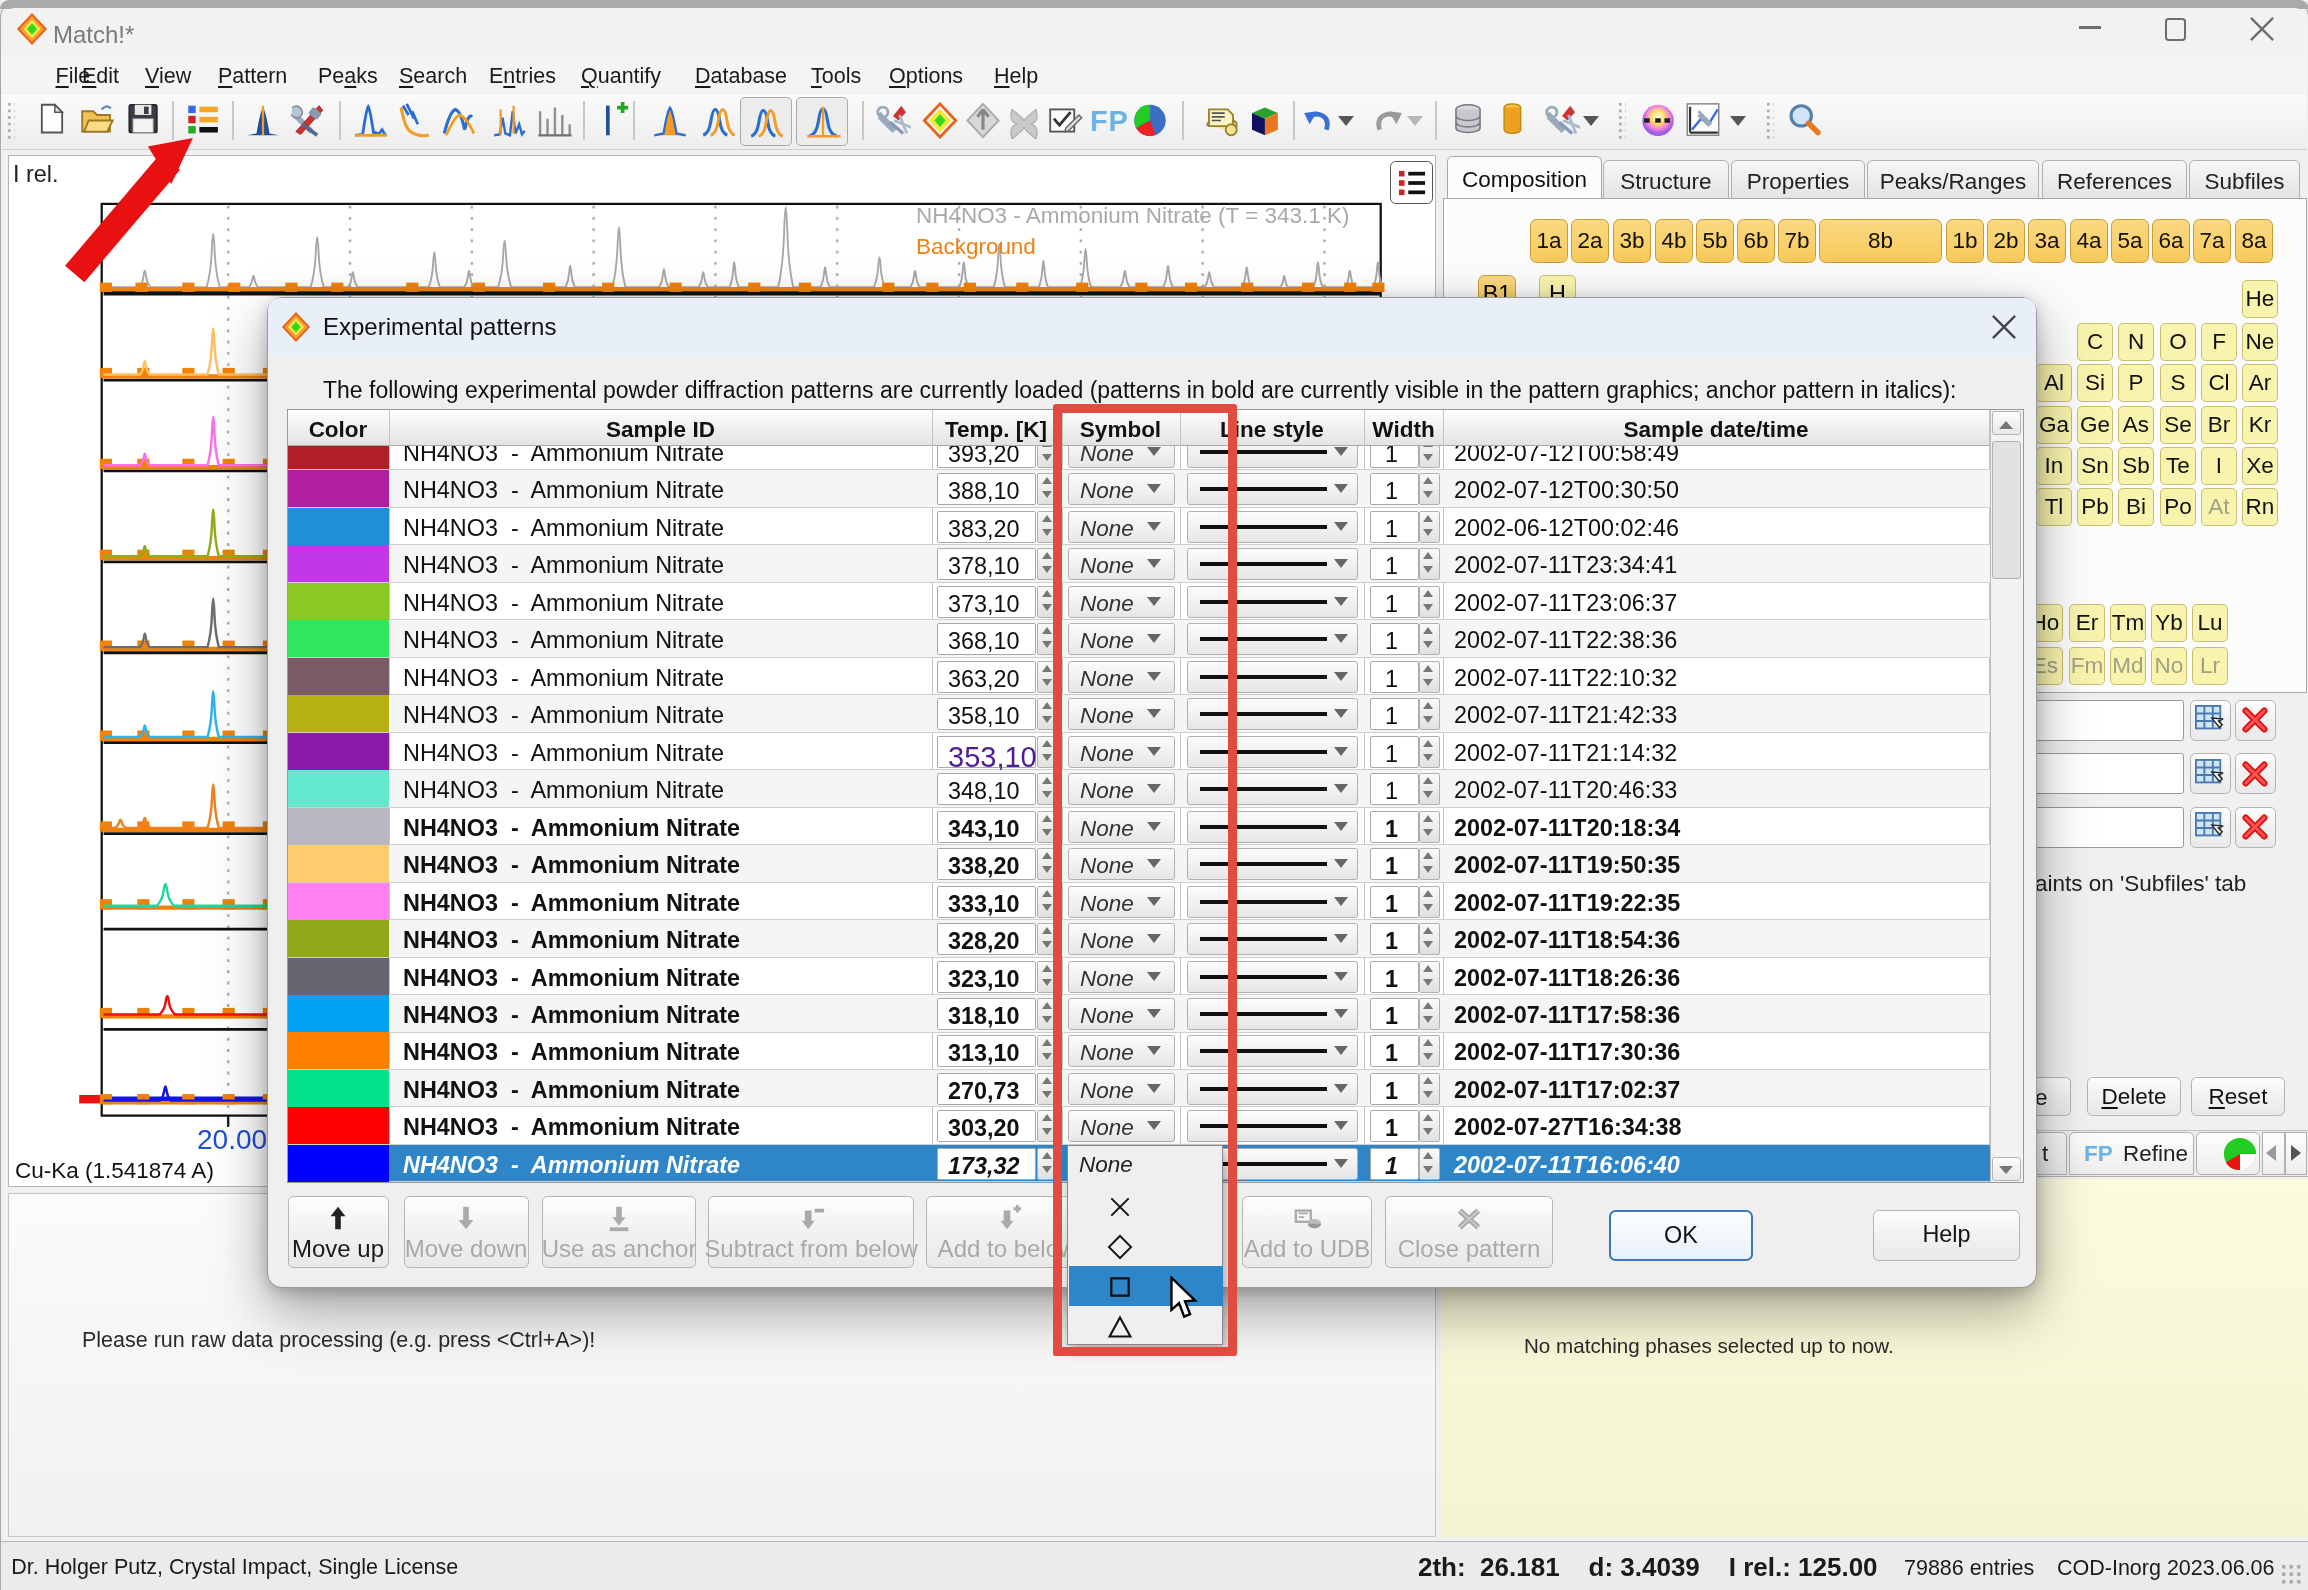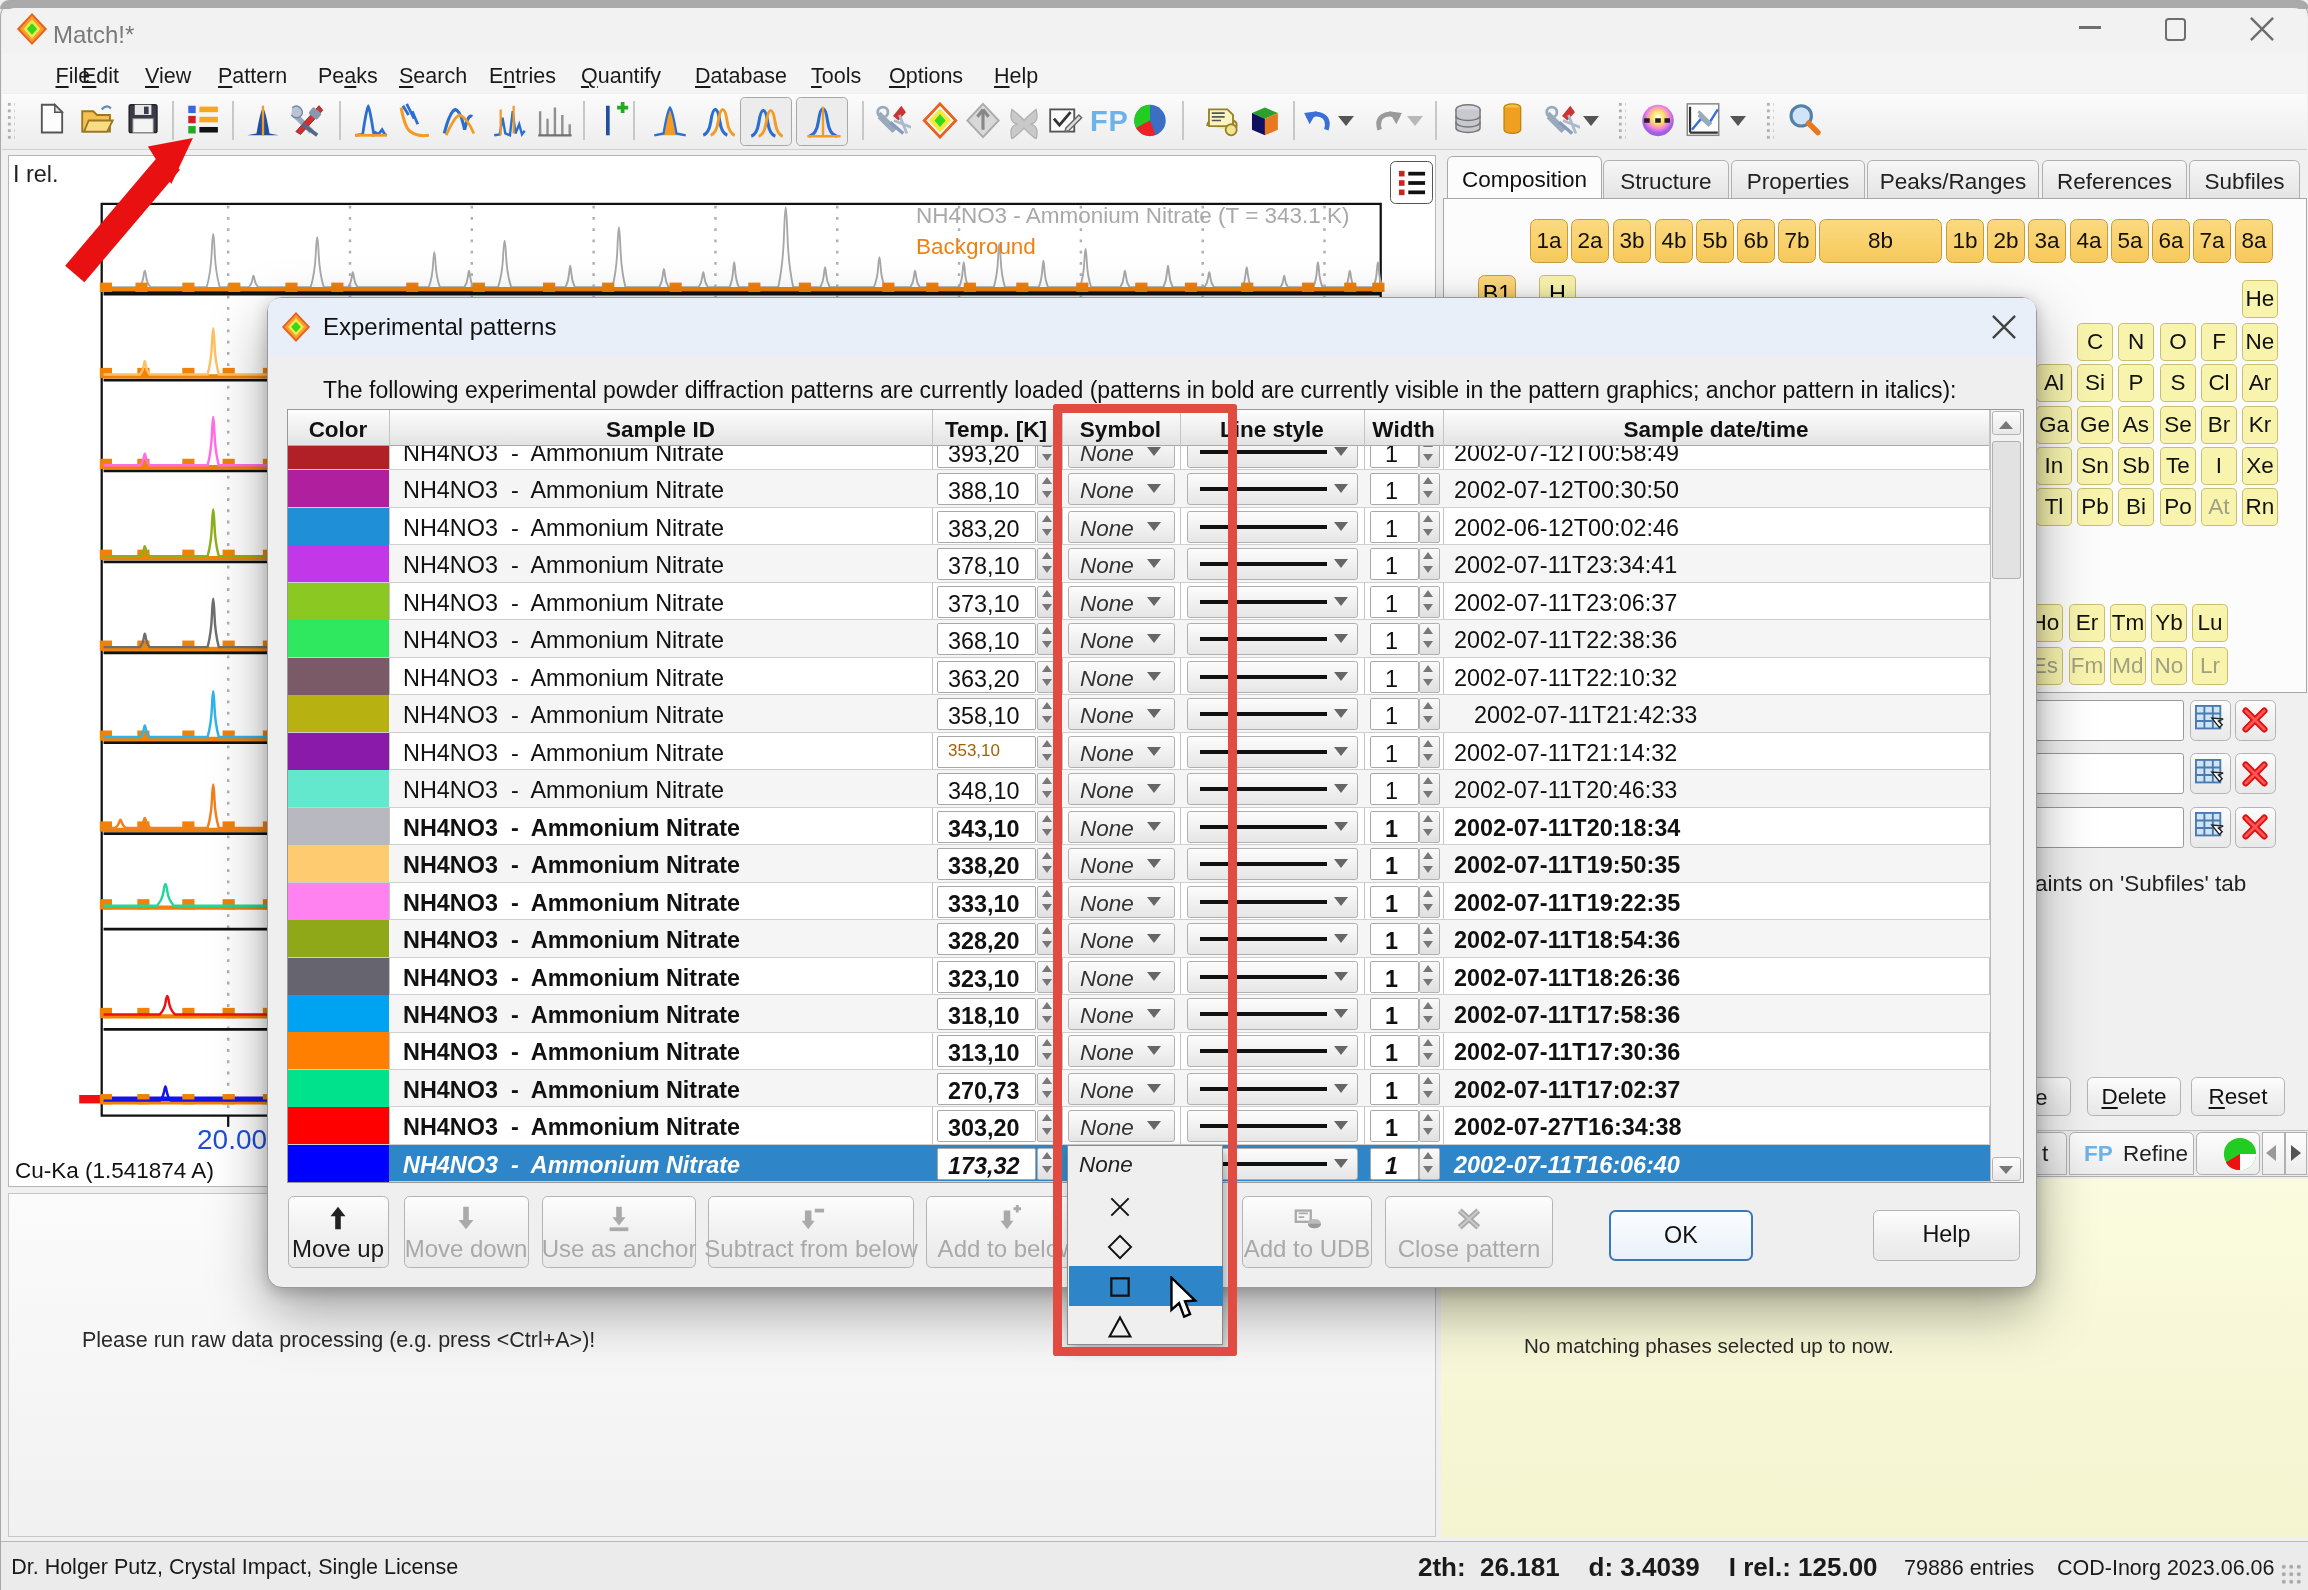--- a/index.html
+++ b/index.html
@@ -711,30 +711,30 @@
 <div style="position:absolute;left:690px;top:7.5px;font-size:22.5px;font-style:italic;color:#333;">None</div>
 <div style="position:absolute;left:757px;top:14px;width:0;height:0;border-left:7.5px solid transparent;border-right:7.5px solid transparent;border-top:9.4px solid #666;"></div>
 <div style="position:absolute;left:797px;top:2.8px;width:171px;height:32px;background:linear-gradient(#fcfcfc,#e6e6e6);border:0.9px solid #b0b0b0;border-radius:2.8px;"></div>
 <div style="position:absolute;left:810px;top:17px;width:127px;height:3.7px;background:#111;"></div>
 <div style="position:absolute;left:944px;top:14px;width:0;height:0;border-left:7.5px solid transparent;border-right:7.5px solid transparent;border-top:9.4px solid #666;"></div>
 <div style="position:absolute;left:980px;top:2.8px;width:49px;height:32px;background:#fff;border:0.9px solid #a8a8a8;border-radius:1.9px;"></div>
 <div style="position:absolute;left:995px;top:7.5px;font-size:23.4px;font-weight:normal;font-style:normal;color:#111;">1</div>
 <div style="position:absolute;left:1029px;top:2.8px;width:20.6px;height:32px;background:linear-gradient(#fafafa,#e0e0e0);border:0.9px solid #b0b0b0;border-radius:1.9px;"></div>
 <div style="position:absolute;left:1033px;top:6.6px;width:0;height:0;border-left:5.6px solid transparent;border-right:5.6px solid transparent;border-bottom:7.5px solid #777;"></div>
 <div style="position:absolute;left:1033px;top:20.6px;width:0;height:0;border-left:5.6px solid transparent;border-right:5.6px solid transparent;border-top:7.5px solid #777;"></div>
-<div style="position:absolute;left:1064px;top:6.6px;font-size:23.4px;font-weight:normal;font-style:normal;color:#111;margin-left:20px;">2002-07-11T21:42:33</div>
+<div style="position:absolute;left:1064px;top:6.6px;font-size:23.4px;font-weight:normal;font-style:normal;color:#111;">2002-07-11T21:42:33</div>
 </div>
   </div>
 <div class="abs" style="left:288px;top:769px;width:1703px;height:0.9px;background:#cfcfcf;z-index:12;"></div>
 <div class="abs" style="left:288px;top:733px;width:101px;height:37px;background:#8a1aaa;z-index:13;"></div>
 <div class="abs" style="left:390px;top:733px;width:1599px;height:37px;overflow:hidden;z-index:13;">
 <div style="position:absolute;left:0;top:0px;width:1599px;height:37px;">
 <div style="position:absolute;left:13px;top:6.6px;font-size:23.4px;font-weight:normal;font-style:normal;color:#111;">NH4NO3&nbsp; -&nbsp; Ammonium Nitrate</div>
 <div style="position:absolute;left:547px;top:2.8px;width:99px;height:32px;background:#fff;border:0.9px solid #a8a8a8;border-radius:1.9px;"></div>
-<div style="position:absolute;left:558px;top:7.5px;font-size:17px;font-weight:normal;font-style:normal;color:#a16207;">353,10</div>
+<div style="position:absolute;left:558px;top:7.5px;font-size:29px;font-weight:normal;font-style:normal;color:#4c1d95;">353,10</div>
 <div style="position:absolute;left:647px;top:2.8px;width:20.6px;height:32px;background:linear-gradient(#fafafa,#e0e0e0);border:0.9px solid #b0b0b0;border-radius:1.9px;"></div>
 <div style="position:absolute;left:652px;top:6.6px;width:0;height:0;border-left:5.6px solid transparent;border-right:5.6px solid transparent;border-bottom:7.5px solid #777;"></div>
 <div style="position:absolute;left:652px;top:20.6px;width:0;height:0;border-left:5.6px solid transparent;border-right:5.6px solid transparent;border-top:7.5px solid #777;"></div>
 <div style="position:absolute;left:678px;top:2.8px;width:107px;height:32px;background:linear-gradient(#fcfcfc,#e6e6e6);border:0.9px solid #b0b0b0;border-radius:2.8px;"></div>
 <div style="position:absolute;left:690px;top:7.5px;font-size:22.5px;font-style:italic;color:#333;">None</div>
 <div style="position:absolute;left:757px;top:14px;width:0;height:0;border-left:7.5px solid transparent;border-right:7.5px solid transparent;border-top:9.4px solid #666;"></div>
 <div style="position:absolute;left:797px;top:2.8px;width:171px;height:32px;background:linear-gradient(#fcfcfc,#e6e6e6);border:0.9px solid #b0b0b0;border-radius:2.8px;"></div>
 <div style="position:absolute;left:810px;top:17px;width:127px;height:3.7px;background:#111;"></div>
 <div style="position:absolute;left:944px;top:14px;width:0;height:0;border-left:7.5px solid transparent;border-right:7.5px solid transparent;border-top:9.4px solid #666;"></div>
 <div style="position:absolute;left:980px;top:2.8px;width:49px;height:32px;background:#fff;border:0.9px solid #a8a8a8;border-radius:1.9px;"></div>

